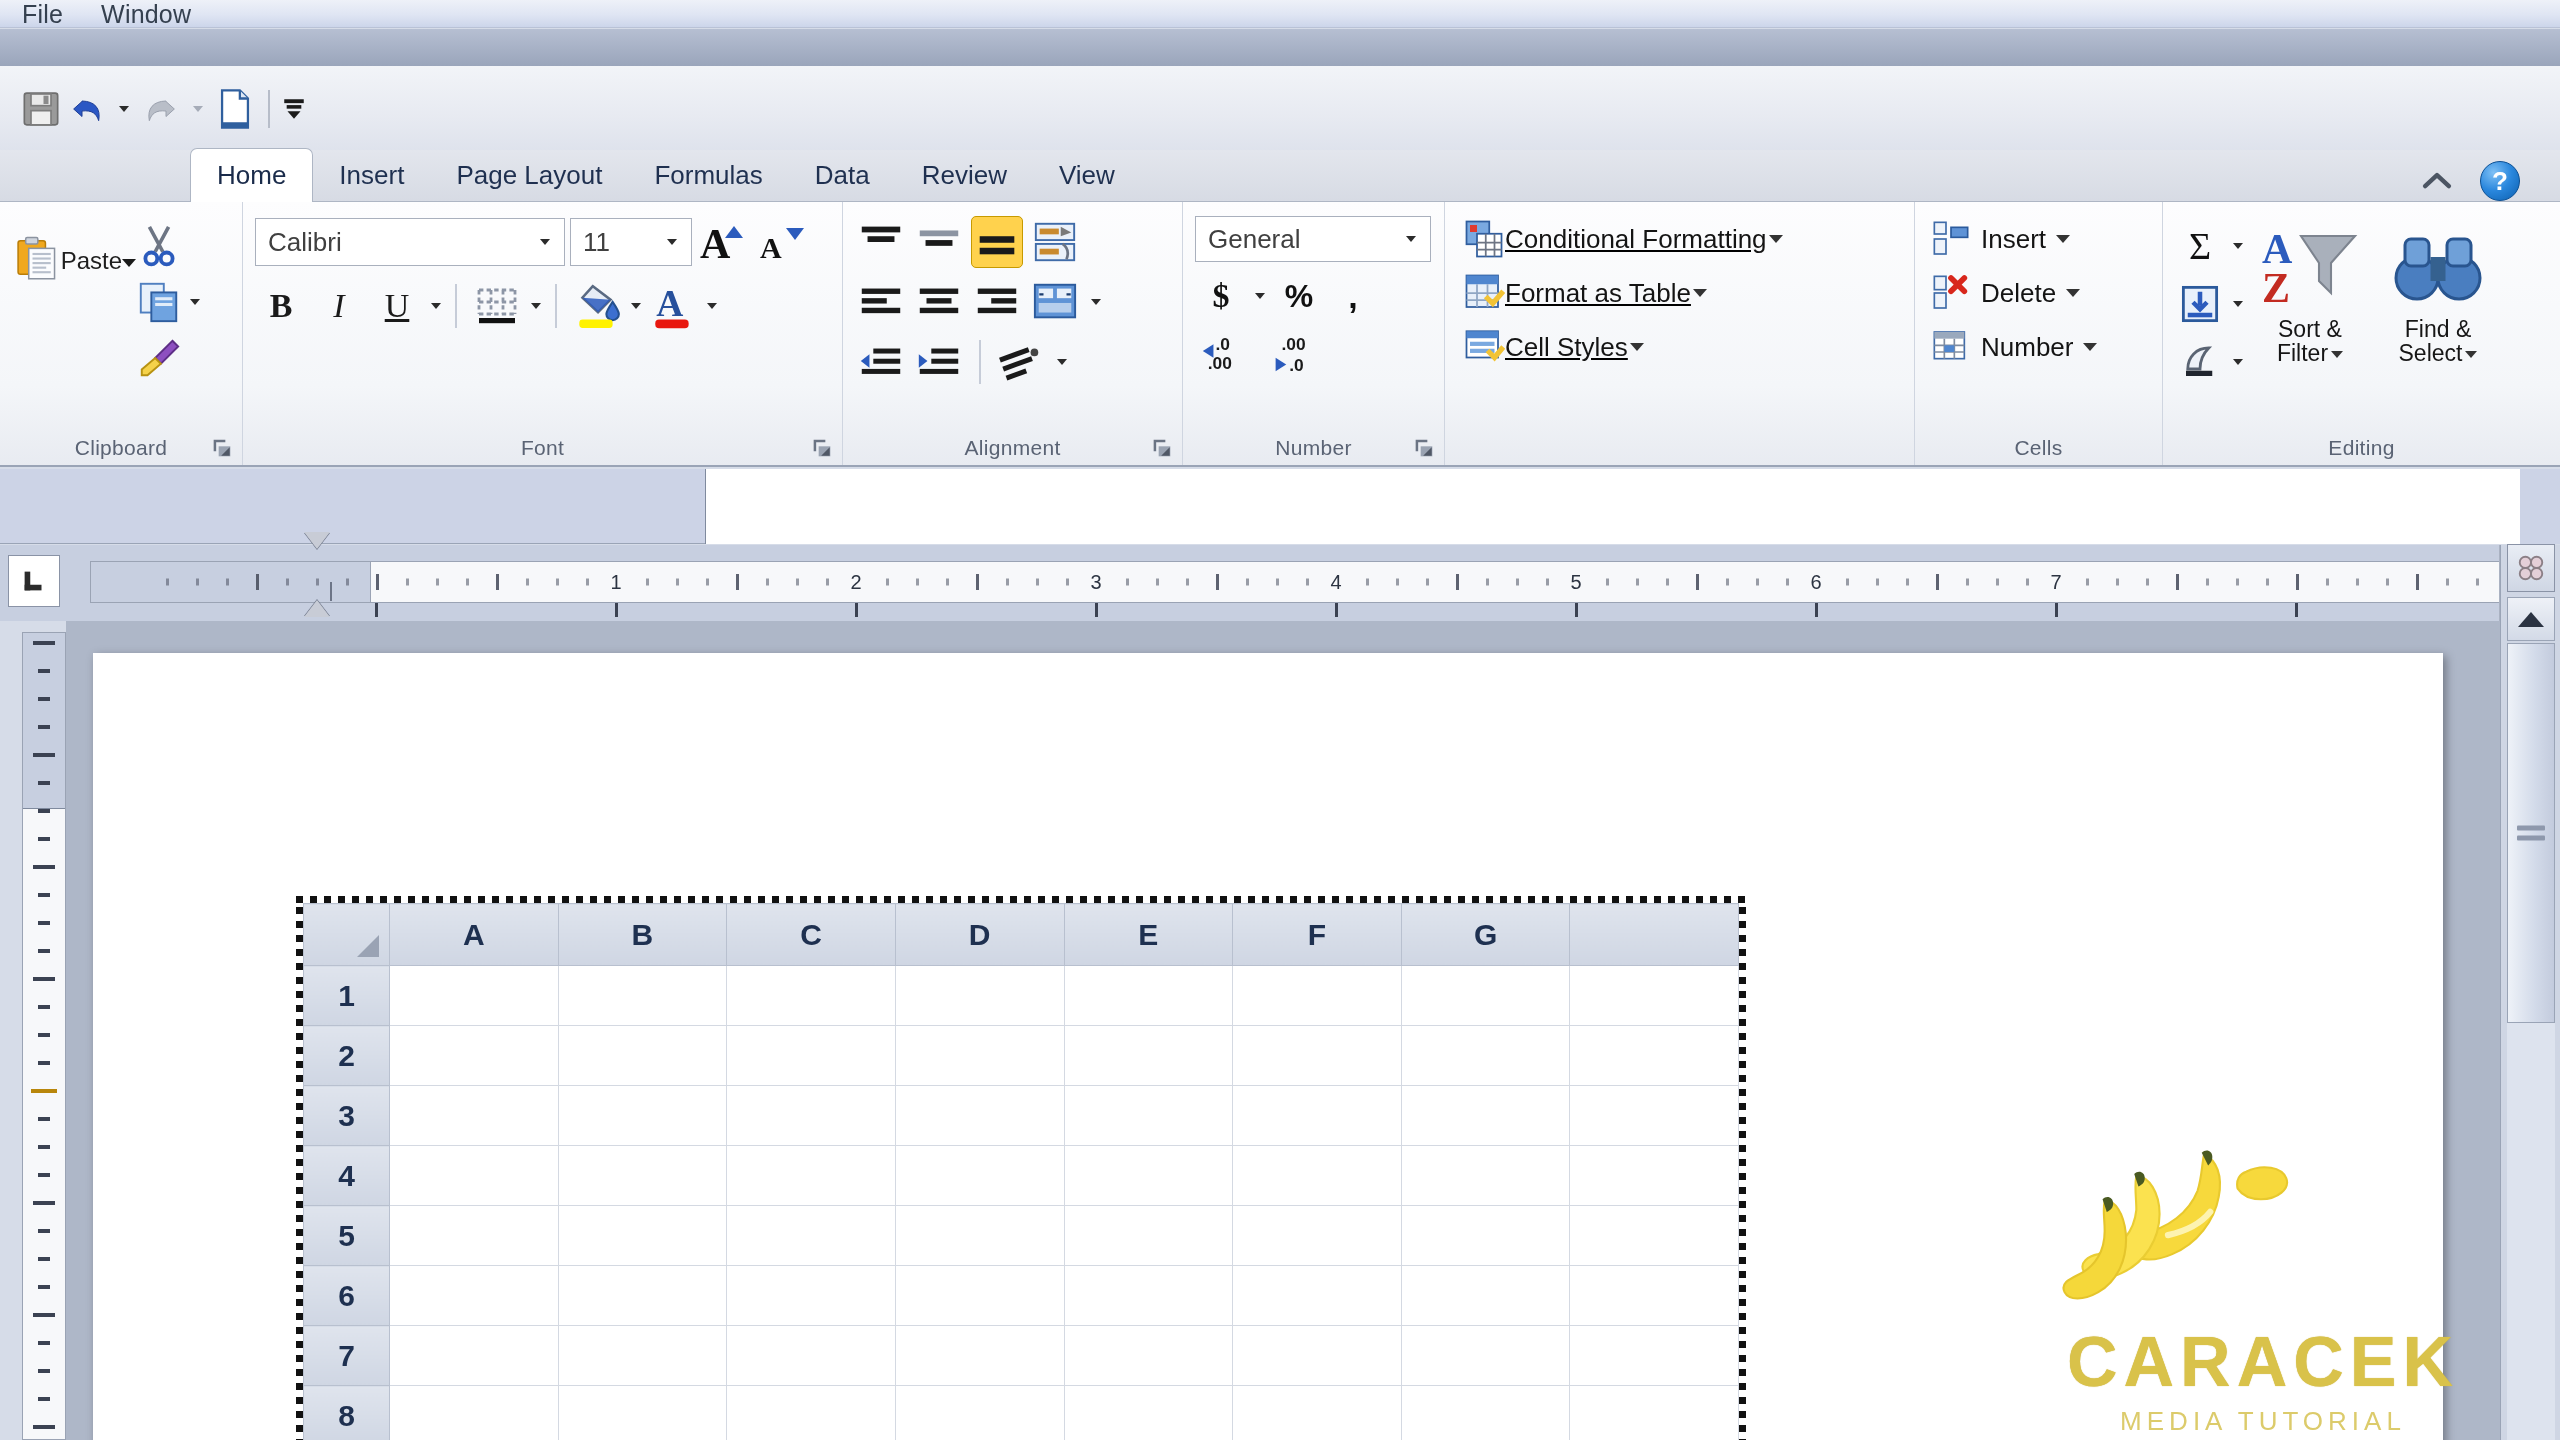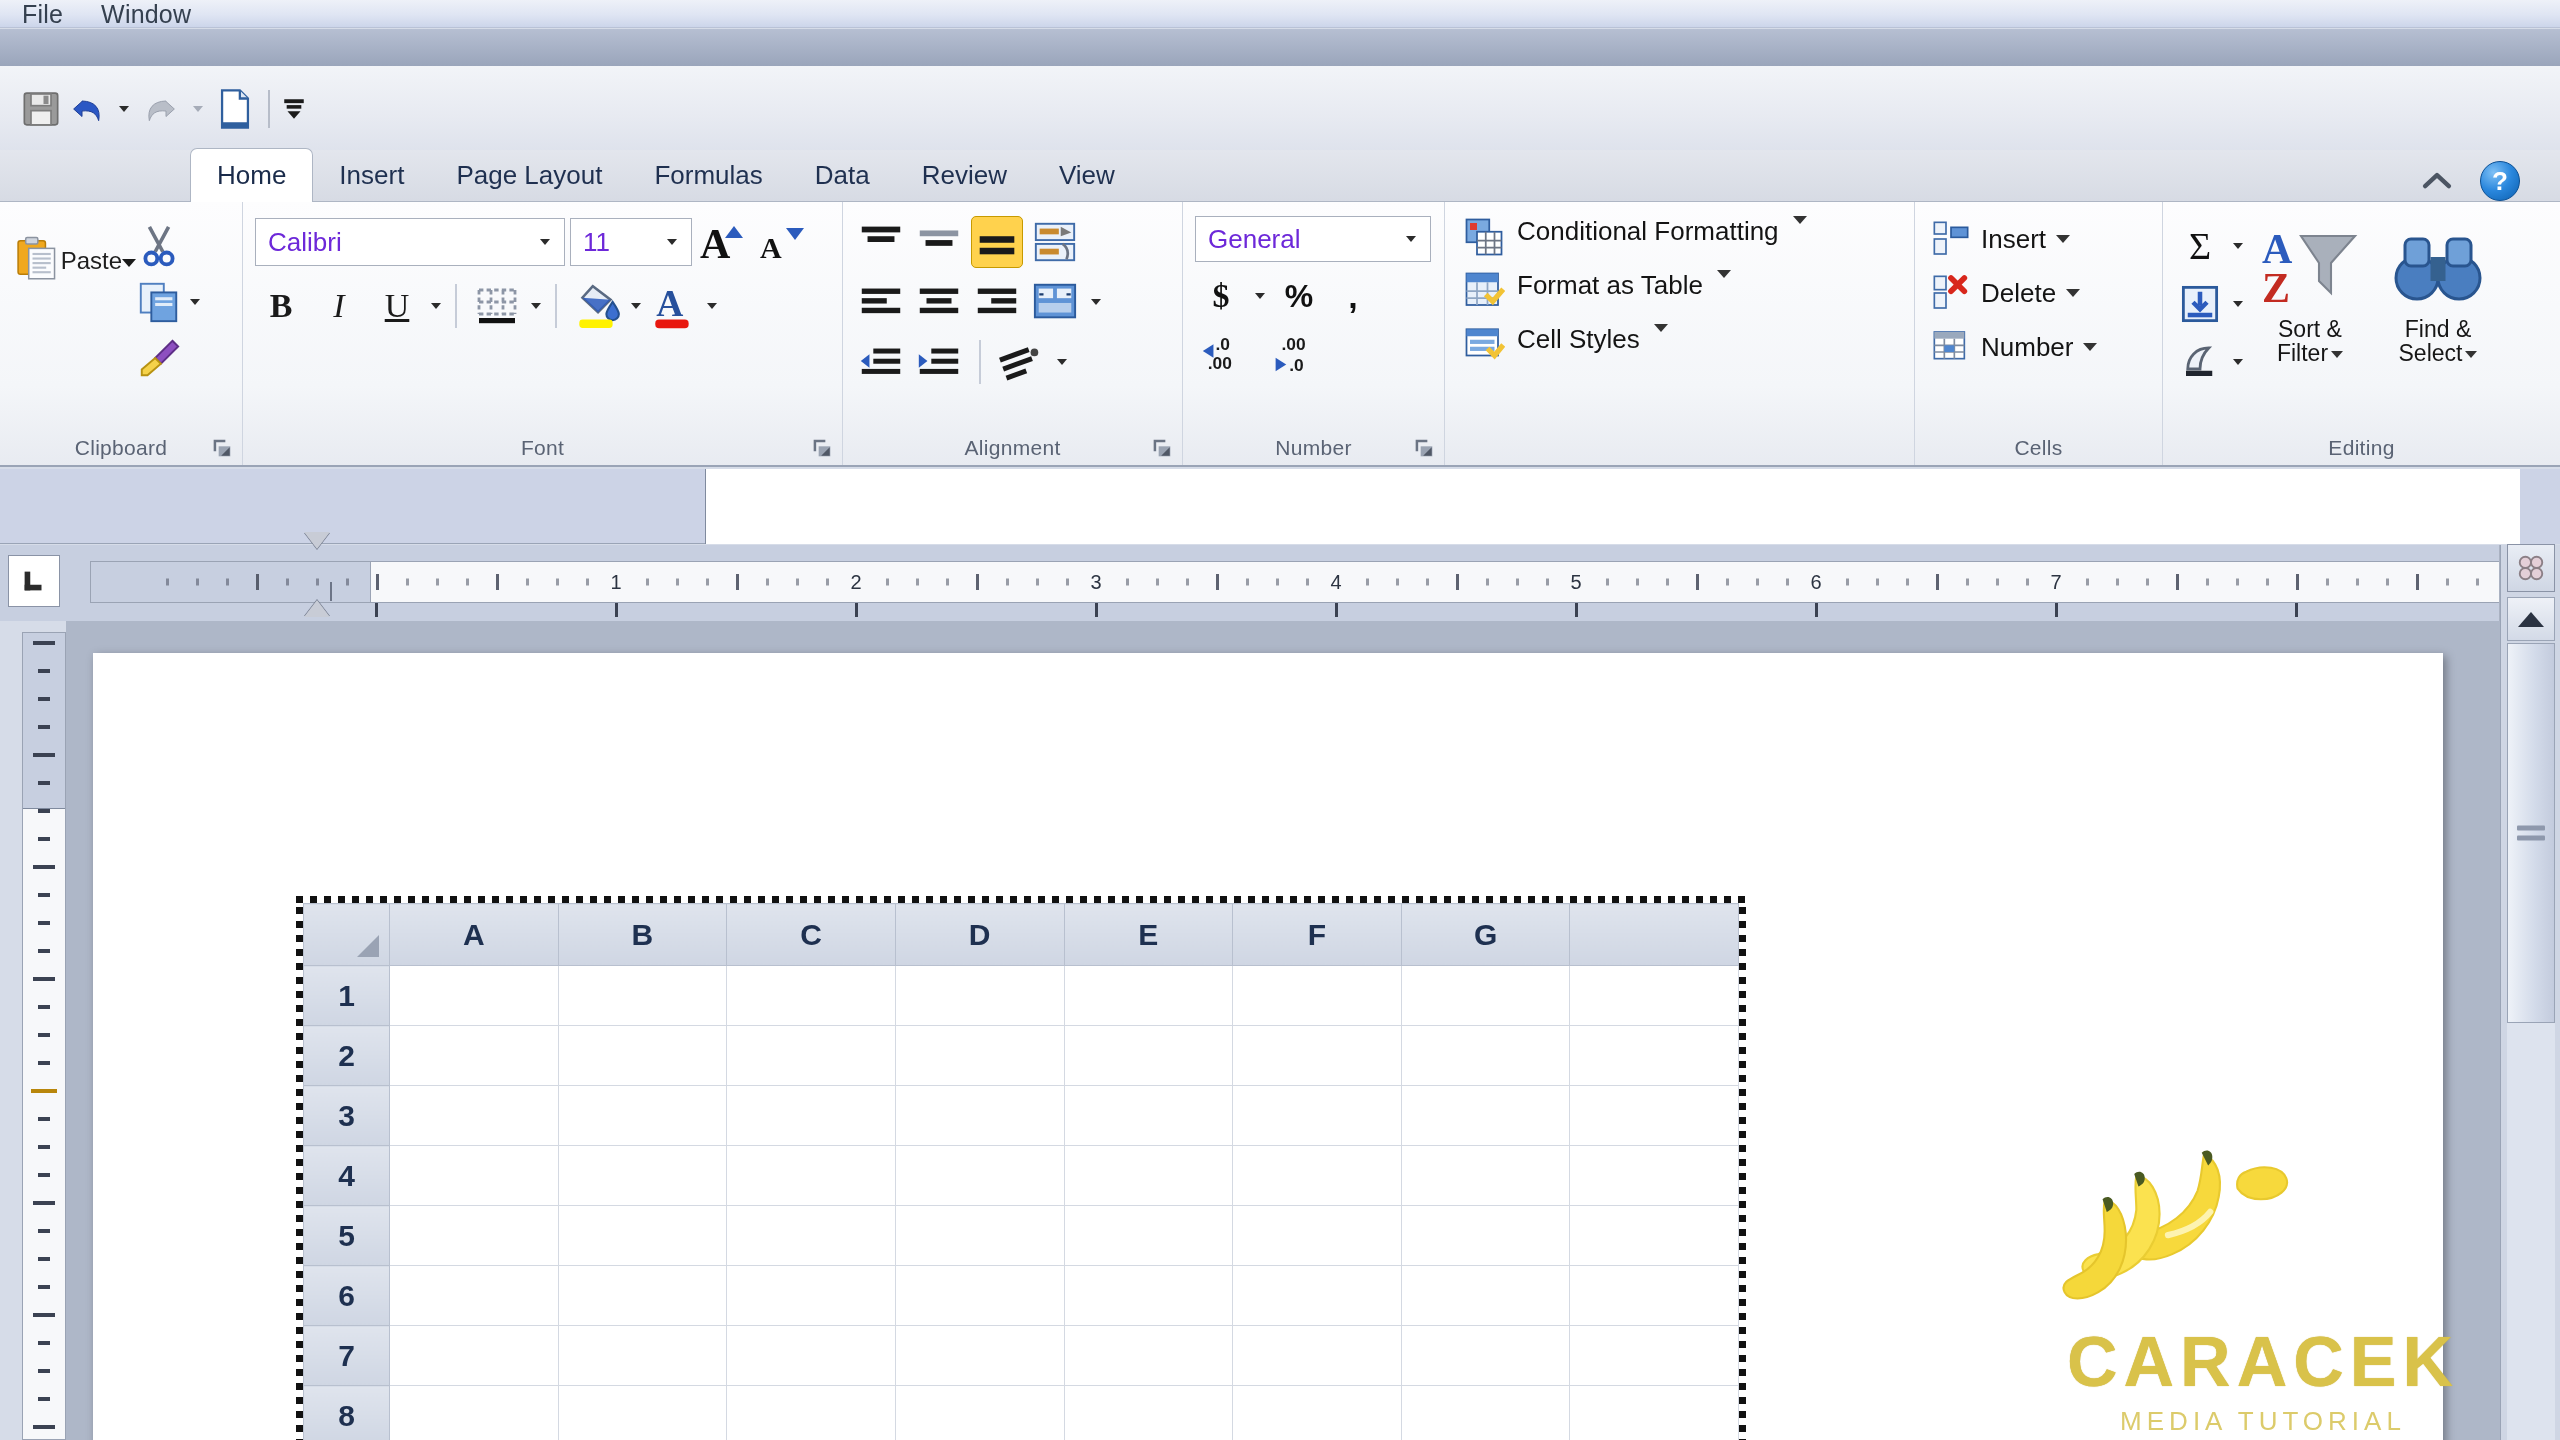--- a/index.html
+++ b/index.html
@@ -99,21 +99,21 @@
   .clip-row{ display:flex;align-items:center;gap:8px;height:52px;}
 
   
   .g-font{ width:600px; }
   .font-rows{ display:flex;flex-direction:column;gap:12px;width:100%;}
   .f-row{ display:flex; align-items:center; gap:6px;}
   .combo{
     height:48px;border:1px solid #a9b0bd;background:#fff;display:flex;align-items:center;
     padding:0 6px 0 12px; cursor:text;
   }
-  .combo .val{ font-size:26px;color:#6d28d9; flex:1; }
+  .combo .val{ font-size:26px;color:#404040; flex:1; }
   .combo .dd{ width:26px;display:flex;align-items:center;justify-content:center;cursor:pointer;}
   .fname{ width:310px; }
   .fsize{ width:122px; margin-left:-1px;}
   .icn-btn{ width:52px;height:52px;display:flex;align-items:center;justify-content:center;cursor:pointer;border-radius:4px;}
   .bi{ font-size:34px;color:#1a1a1a; }
   .vsep{ width:2px;height:44px;background:#c6ccd8;margin:0 8px;}
 
   
   .g-align{ width:340px; }
   .al-rows{ display:flex;flex-direction:column;gap:8px;}
@@ -122,21 +122,21 @@
 
   
   .g-num{ width:262px; }
   .num-rows{ display:flex;flex-direction:column;gap:8px;width:100%;}
   .numfmt{ width:236px;height:46px;}
   .num-row2{ display:flex;align-items:center;gap:2px;}
 
   
   .g-styles{ width:470px; }
   .st-rows{ display:flex;flex-direction:column;gap:8px;width:100%;}
-  .st-item{ display:flex;gap:12px;height:46px;padding-left:6px;cursor:pointer;border-radius:4px;}
+  .st-item{ display:flex;align-items:center;gap:0;height:46px;padding-left:6px;cursor:pointer;border-radius:4px;text-decoration:underline;}
   .st-item .t{ font-size:26px;color:#141414;}
   .st-item .c{ width:0;height:0;border-left:7px solid transparent;border-right:7px solid transparent;border-top:8px solid #333; margin-left:2px;}
 
   
   .g-cells{ width:248px; }
   .cl-item{ display:flex;align-items:center;gap:10px;height:46px;padding-left:4px;cursor:pointer;border-radius:4px;}
   .cl-item .t{ font-size:26px;color:#141414;}
 
   
   .g-edit{ width:auto; flex:1; border-right:none;}

